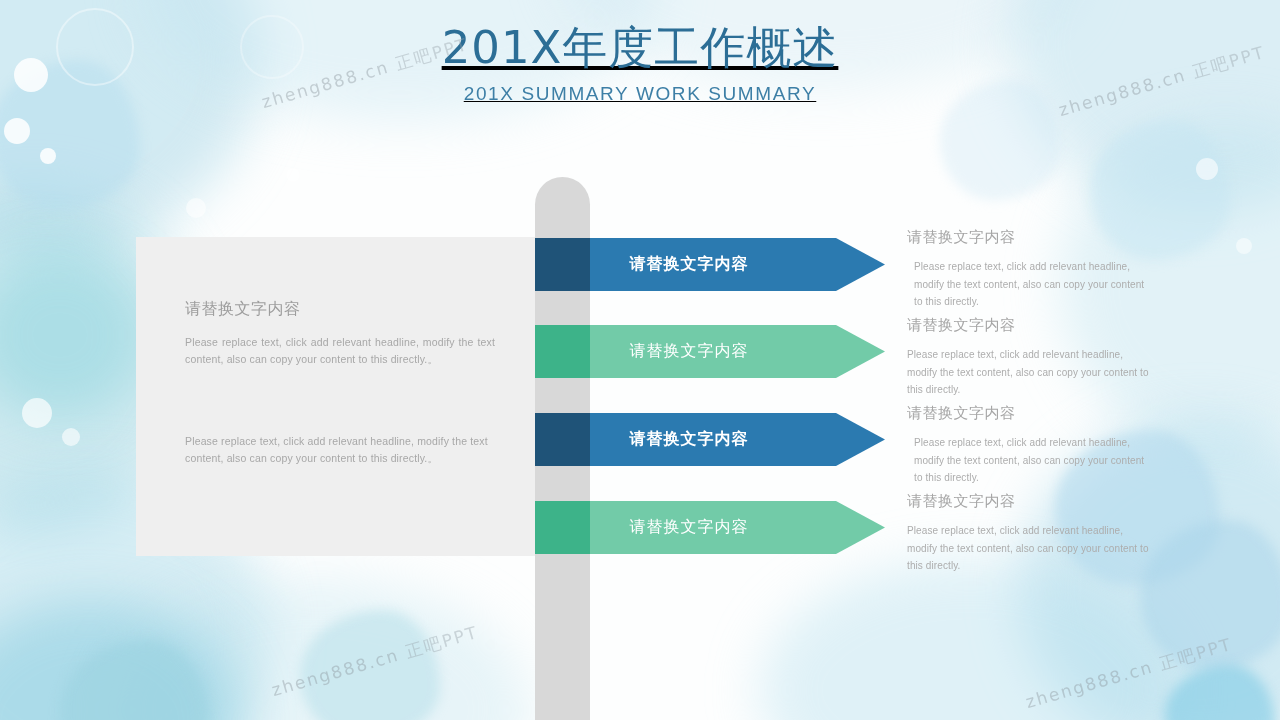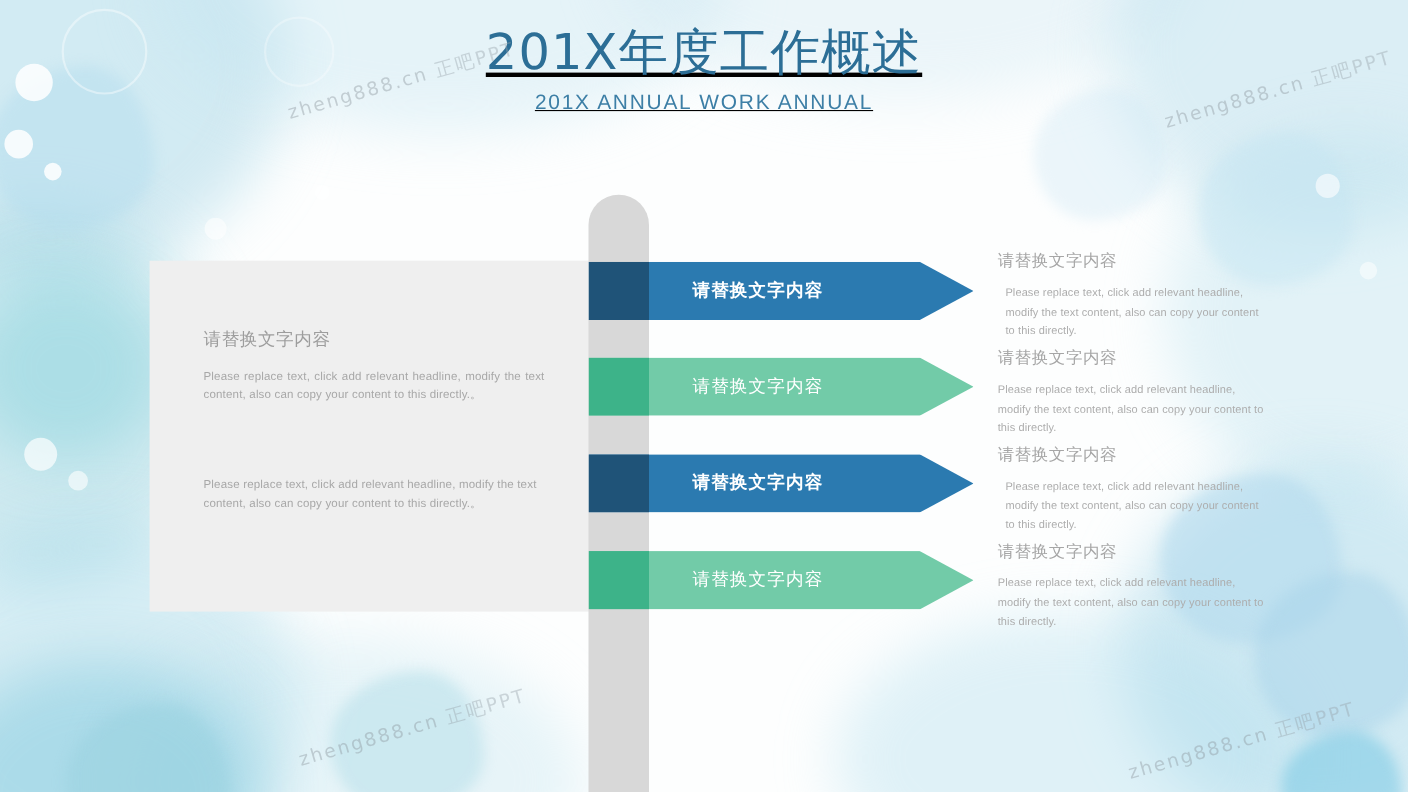--- a/index.html
+++ b/index.html
@@ -135,21 +135,21 @@
     <div class="bokeh" style="left:1236px;top:238px;width:16px;height:16px;opacity:.6;"></div>
     <div class="bokeh" style="left:186px;top:198px;width:20px;height:20px;opacity:.65;"></div>
     <div class="bokeh" style="left:286px;top:168px;width:14px;height:14px;opacity:.6;"></div>
     <div class="ring" style="left:56px;top:8px;width:74px;height:74px;opacity:.55;"></div>
     <div class="ring" style="left:180px;top:400px;width:90px;height:90px;opacity:.35;"></div>
     <div class="ring" style="left:240px;top:15px;width:60px;height:60px;opacity:.4;"></div>
   </div>
 
   <div class="title-wrap">
     <div class="title-cn">201X年度工作概述</div>
-    <div class="title-en">201X ANNUAL  WORK ANNUAL</div>
+    <div class="title-en">201X SUMMARY  WORK SUMMARY</div>
   </div>
 
   <div class="left-panel">
     <div class="lp-block b1">
       <div class="lp-h">请替换文字内容</div>
       <p class="lp-p just">Please replace text, click add relevant headline, modify the text content, also can copy your content to this directly.。</p>
     </div>
     <div class="lp-block b2">
       <p class="lp-p">Please replace text, click add relevant headline, modify the text content, also can copy your content to this directly.。</p>
     </div>

